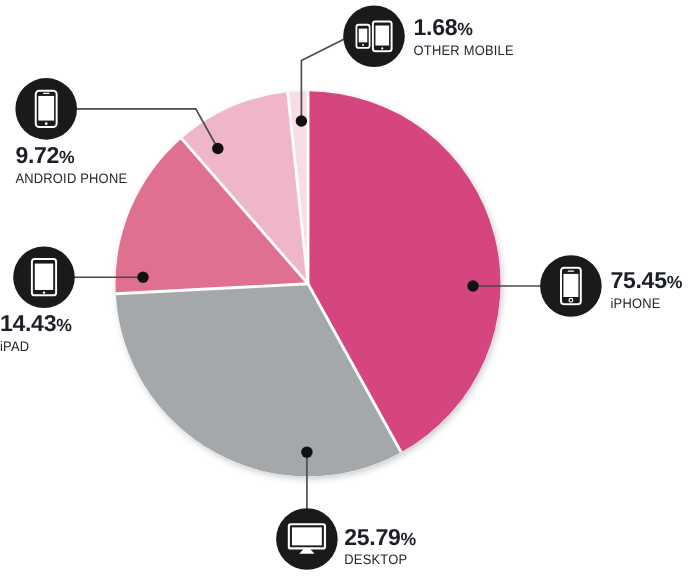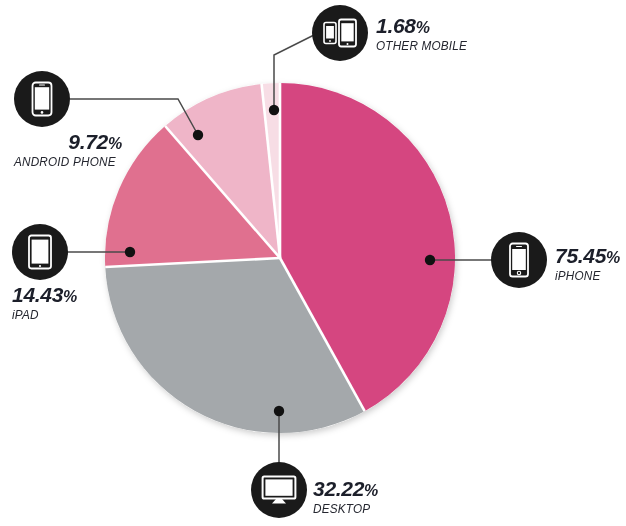--- a/index.html
+++ b/index.html
@@ -13,21 +13,20 @@
     position: relative;
     overflow: hidden;
     font-family: "Liberation Sans", sans-serif;
     -webkit-font-smoothing: antialiased;
   }
   #infographic {
     position: absolute;
     inset: 0;
     width: 626px;
     height: 526px;
-    font-style: italic;
   }
   .icon-badge {
     position: absolute;
     border-radius: 50%;
     background: #1a1a1a;
     display: flex;
     align-items: center;
     justify-content: center;
   }
   .value-block {
@@ -139,33 +138,33 @@
   </div>
 
   <div class="icon-badge" style="left:14px; top:71px; width:56px; height:56px;">
     <svg width="24" height="36" viewBox="0 0 24 36">
       <rect x="2.5" y="1.5" width="19" height="33" rx="3.2" ry="3.2" fill="none" stroke="#ffffff" stroke-width="1.8"></rect>
       <rect x="4.8" y="6.2" width="14.4" height="22.4" fill="#ffffff"></rect>
       <rect x="9" y="3.4" width="6" height="1.1" rx="0.55" fill="#ffffff"></rect>
       <circle cx="12" cy="31.4" r="1.3" fill="#ffffff"></circle>
     </svg>
   </div>
-  <div class="value-block" style="left:14px; top:131px;text-align:right;">
+  <div class="value-block" style="left:14px; top:131px;">
     <div class="pct"><span>9.72</span><span class="sym">%</span></div>
     <div class="cat">ANDROID PHONE</div>
   </div>
 
   <div class="icon-badge" style="left:12px; top:224px; width:56px; height:56px;">
     <svg width="26" height="36" viewBox="0 0 26 36">
       <rect x="2" y="1.5" width="22" height="33" rx="2.4" ry="2.4" fill="none" stroke="#ffffff" stroke-width="1.8"></rect>
       <rect x="4.6" y="5.6" width="16.8" height="24" fill="#ffffff"></rect>
       <circle cx="13" cy="32" r="1.1" fill="#ffffff"></circle>
     </svg>
   </div>
-  <div class="value-block" style="left:12px; top:284px;">
+  <div class="value-block" style="left:0; top:284px;">
     <div class="pct"><span>14.43</span><span class="sym">%</span></div>
     <div class="cat">iPAD</div>
   </div>
 
   <div class="icon-badge" style="left:491px; top:232px; width:56px; height:56px;">
     <svg width="24" height="36" viewBox="0 0 24 36">
       <rect x="3" y="1.5" width="18" height="33" rx="2.6" ry="2.6" fill="none" stroke="#ffffff" stroke-width="1.8"></rect>
       <rect x="5.2" y="7" width="13.6" height="21" fill="#ffffff"></rect>
       <rect x="9" y="4" width="6" height="1.1" rx="0.55" fill="#ffffff"></rect>
       <circle cx="12" cy="31" r="1.7" fill="none" stroke="#ffffff" stroke-width="1.1"></circle>
@@ -177,17 +176,17 @@
   </div>
 
   <div class="icon-badge" style="left:251px; top:462px; width:56px; height:56px;">
     <svg width="36" height="30" viewBox="0 0 36 30">
       <rect x="1.6" y="1.6" width="32.8" height="22" rx="1.6" ry="1.6" fill="none" stroke="#ffffff" stroke-width="2"></rect>
       <rect x="4.4" y="4.4" width="27.2" height="16.4" fill="#ffffff"></rect>
       <path d="M 11 28.4 L 15.5 23.6 L 20.5 23.6 L 25 28.4 Z" fill="#ffffff"></path>
     </svg>
   </div>
   <div class="value-block right-of-icon" style="left:313px; top:478px;">
-    <div class="pct"><span>32.22</span><span class="sym">%</span></div>
+    <div class="pct"><span>25.79</span><span class="sym">%</span></div>
     <div class="cat">DESKTOP</div>
   </div>
 
 </div>
 
 </body></html>

